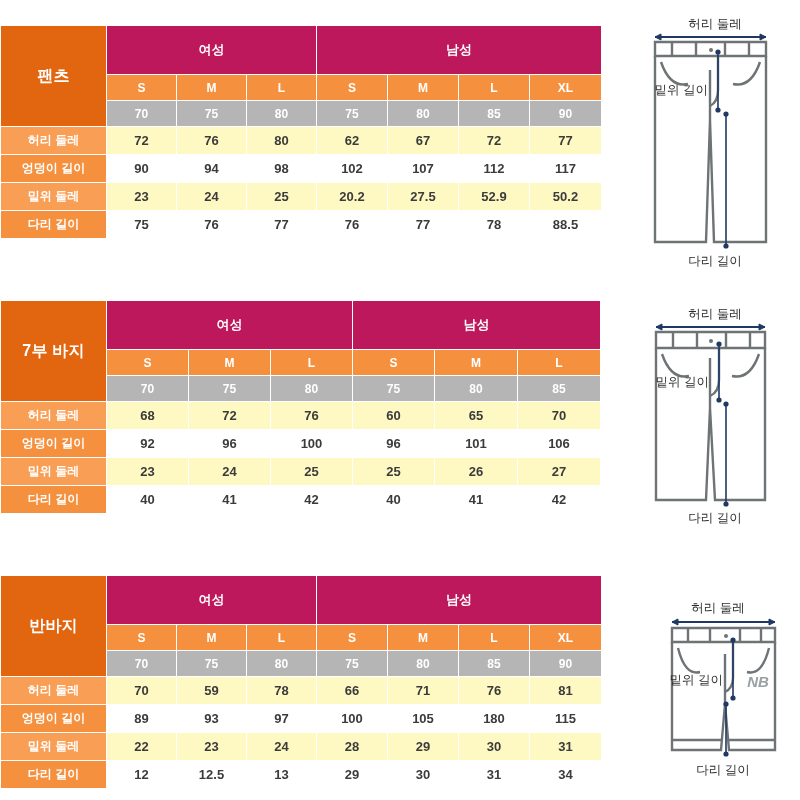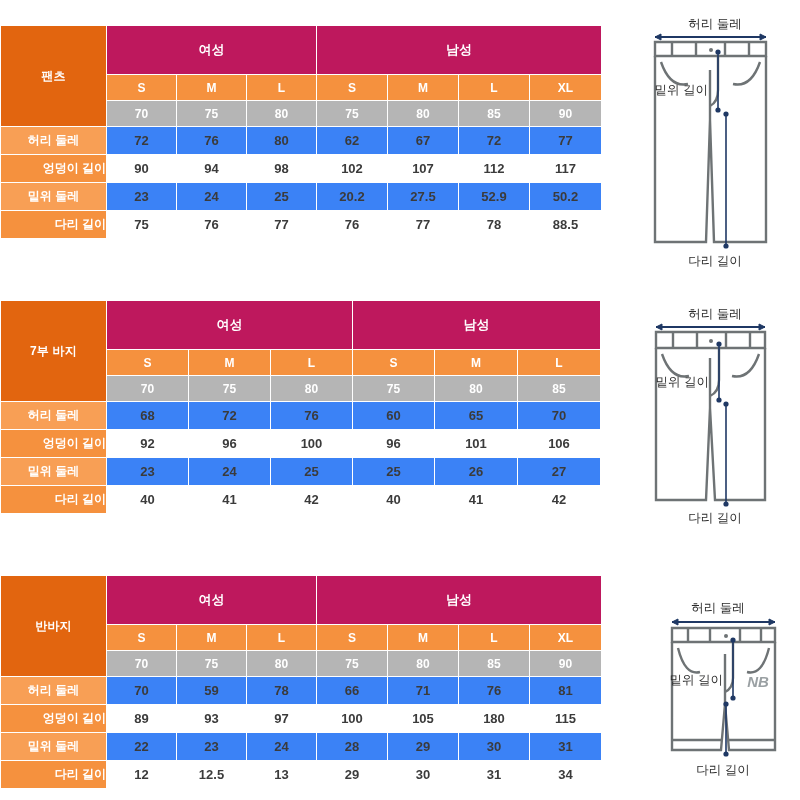--- a/index.html
+++ b/index.html
@@ -34,21 +34,21 @@
     text-align: center;
     vertical-align: middle;
     border: 1.5px solid #ffffff;
     font-weight: bold;
   }
 
   
   .prod-name {
     background: #e2650f;
     color: #ffffff;
-    font-size: 12px;
+    font-size: 16px;
     letter-spacing: .2px;
   }
   
   .gender-head {
     background: #be185d;
     color: #ffffff;
     font-size: 13px;
     height: 48px;
   }
   
@@ -66,30 +66,30 @@
     height: 25px;
     font-weight: normal;
   }
   
   .m-label {
     color: #ffffff;
     font-size: 12px;
     height: 27px;
   }
   .m-label.odd  { background: #f89f55; }
-  .m-label.even { background: #f5913e; text-align: right; }
+  .m-label.even { background: #f5913e; }
 
   
   .m-val {
     color: #3b3b3b;
     font-size: 13px;
     font-weight: normal;
     height: 27px;
   }
-  .m-val.odd  { background: #3b82f6; }
+  .m-val.odd  { background: #fef9c3; }
   .m-val.even { background: #ffffff; }
 
   
   .diagram {
     position: absolute;
   }
   .diagram svg { display: block; }
   .dim-text {
     font-family: "Liberation Sans", "DejaVu Sans", sans-serif;
     font-size: 12.5px;

